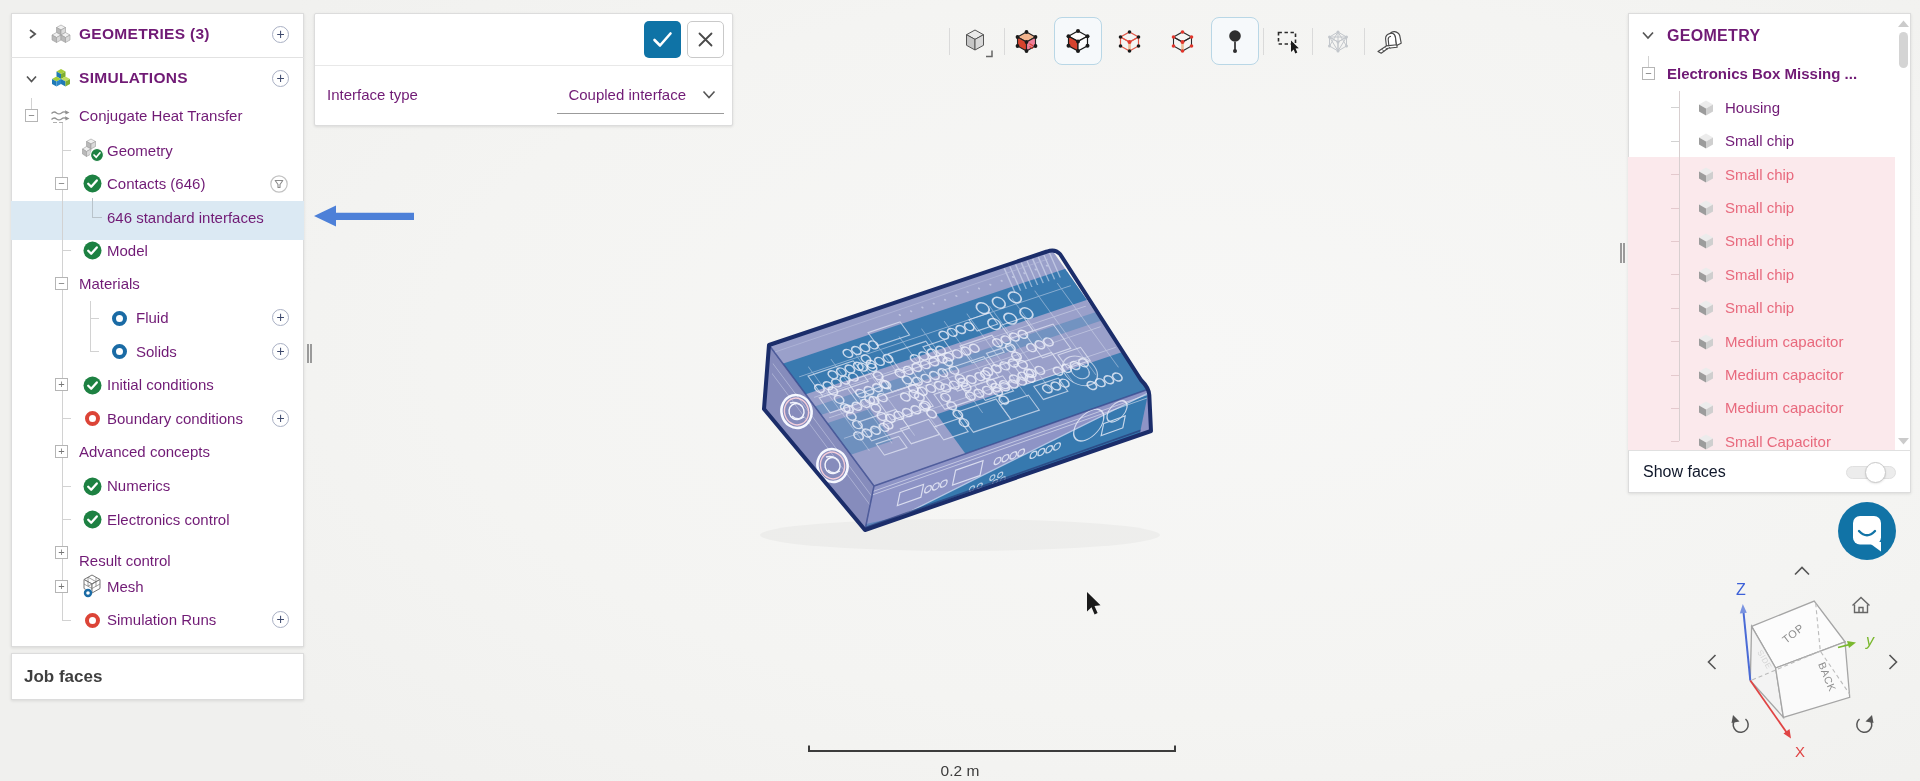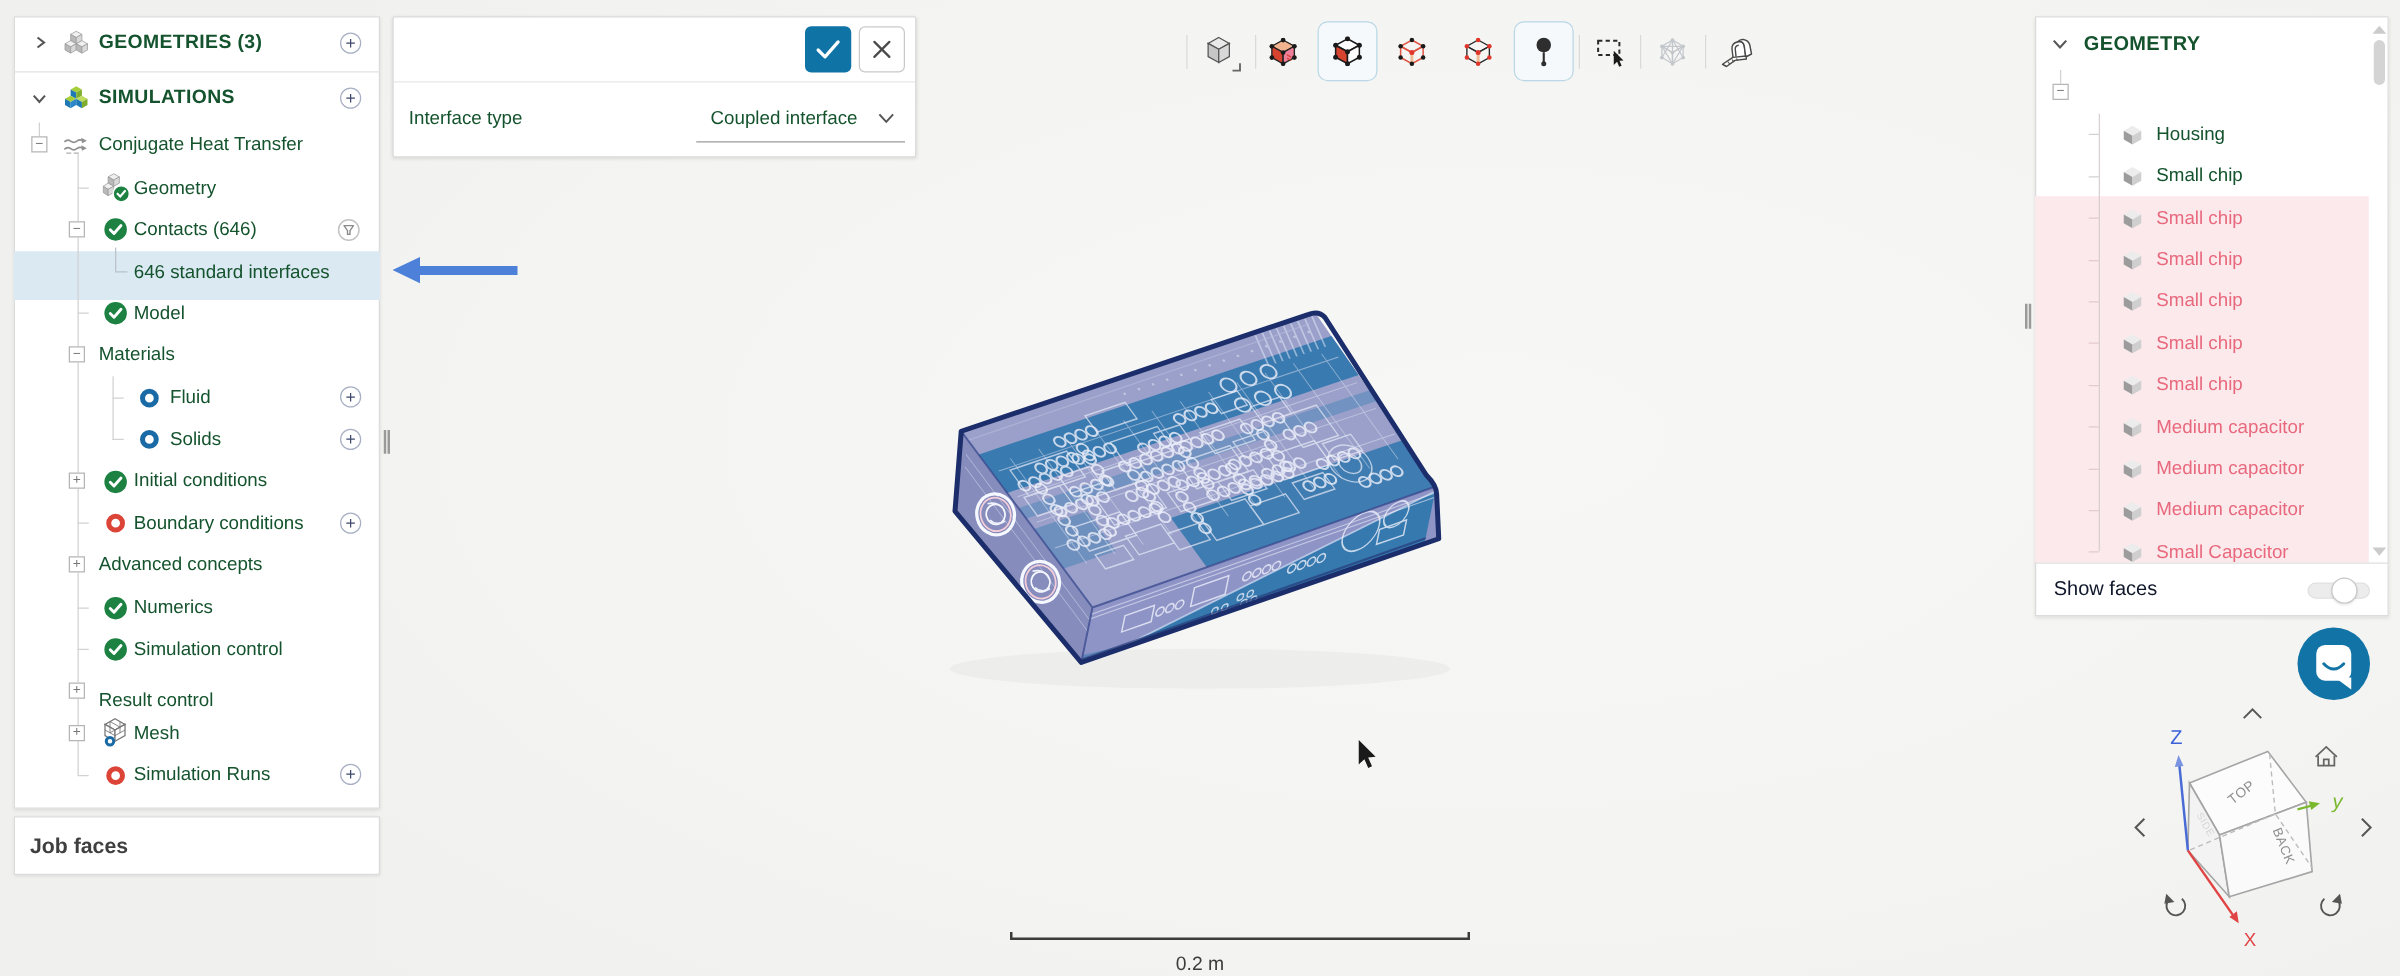--- a/index.html
+++ b/index.html
@@ -1,21 +1,21 @@
 <!DOCTYPE html>
 <html><head>
 <meta charset="utf-8">
 <style>
   * { margin:0; padding:0; box-sizing:border-box; }
   body { font-family:"Liberation Sans", sans-serif; background:#f0f0ee; }
   #page { position:relative; width:1920px; height:781px; overflow:hidden; background:#f0f0ee; }
   #viewport { position:absolute; left:300px; top:0; width:1620px; height:781px;
     background:radial-gradient(ellipse at 55% 45%, #f7f7f6 0%, #f4f4f2 60%, #f0f0ee 100%); }
   .panel { position:absolute; background:#fff; border:1px solid #dcdcdc; box-shadow:0 1px 3px rgba(0,0,0,0.10); }
-  .row { position:absolute; height:33px; line-height:33px; font-size:15px; color:#14532d; white-space:nowrap; }
+  .row { position:absolute; height:33px; line-height:33px; font-size:15px; color:#701a75; white-space:nowrap; }
   .b { font-weight:bold; }
   .pm { position:absolute; width:13px; height:13px; border:1px solid #b5b5b5; background:#fff;
         color:#777; font-size:11px; line-height:10px; text-align:center; font-weight:normal; }
   .plusc { position:absolute; width:17px; height:17px; border:1px solid #a9b0c4; border-radius:50%;
         color:#3e4a6d; font-size:14px; line-height:14px; text-align:center; background:#fff; }
   .vline { position:absolute; width:1px; background:#d2d2d2; }
   .hline { position:absolute; height:1px; background:#d2d2d2; }
   .ico { position:absolute; }
   .pinkrow { color:#e8697d; }
 </style>
@@ -49,21 +49,21 @@
 <div class="row" style="left:107px; top:167px;">Contacts (646)</div>
 <div class="row" style="left:107px; top:201px;">646 standard interfaces</div>
 <div class="row" style="left:107px; top:234px;">Model</div>
 <div class="row" style="left:79px; top:267px;">Materials</div>
 <div class="row" style="left:136px; top:301px;">Fluid</div>
 <div class="row" style="left:136px; top:335px;">Solids</div>
 <div class="row" style="left:107px; top:368px;">Initial conditions</div>
 <div class="row" style="left:107px; top:402px;text-align:right;">Boundary conditions</div>
 <div class="row" style="left:79px; top:435px;">Advanced concepts</div>
 <div class="row" style="left:107px; top:469px;">Numerics</div>
-<div class="row" style="left:107px; top:503px;">Simulation control</div>
+<div class="row" style="left:107px; top:503px;">Electronics control</div>
 <div class="row" style="left:79px; top:544px;">Result control</div>
 <div class="row" style="left:107px; top:570px;">Mesh</div>
 <div class="row" style="left:107px; top:603px;">Simulation Runs</div>
 
 <div class="pm" style="left:25px; top:109px;">−</div>
 <div class="pm" style="left:55px; top:177px;">−</div>
 <div class="pm" style="left:55px; top:277px;">−</div>
 <div class="pm" style="left:55px; top:378px;">+</div>
 <div class="pm" style="left:55px; top:445px;">+</div>
 <div class="pm" style="left:55px; top:546px;">+</div>
@@ -326,20 +326,21 @@
     </svg>
 
 <div class="panel" style="left:1628px; top:13px; width:283px; height:480px;"></div>
 <div style="position:absolute; left:1628px; top:157px; width:267px; height:293px; background:#fbe9ec;"></div>
 <svg class="ico" style="left:1641px; top:29px;" width="14" height="13">
       <path d="M2,3.5 L7,9 L12,3.5" stroke="#555" stroke-width="1.7" fill="none"></path>
     </svg>
 <div class="row b" style="left:1667px; top:19px; font-size:16px; letter-spacing:0.3px;">GEOMETRY</div>
 <div class="vline" style="left:1648px; top:56px; height:11px;"></div>
 <div class="pm" style="left:1642px; top:67px;">−</div>
+<div class="row b" style="left:1667px; top:57px;">Electronics Box Missing ...</div>
 <div class="vline" style="left:1679px; top:91px; height:350px; background:#d8cfd0;"></div>
 <div class="hline" style="left:1671px; top:107px; width:8px;"></div>
 <div class="hline" style="left:1671px; top:141px; width:8px;"></div>
 <div class="hline" style="left:1671px; top:174px; width:8px; background:#e4c9cd;"></div>
 <div class="hline" style="left:1671px; top:208px; width:8px; background:#e4c9cd;"></div>
 <div class="hline" style="left:1671px; top:241px; width:8px; background:#e4c9cd;"></div>
 <div class="hline" style="left:1671px; top:274px; width:8px; background:#e4c9cd;"></div>
 <div class="hline" style="left:1671px; top:308px; width:8px; background:#e4c9cd;"></div>
 <div class="hline" style="left:1671px; top:341px; width:8px; background:#e4c9cd;"></div>
 <div class="hline" style="left:1671px; top:375px; width:8px; background:#e4c9cd;"></div>

